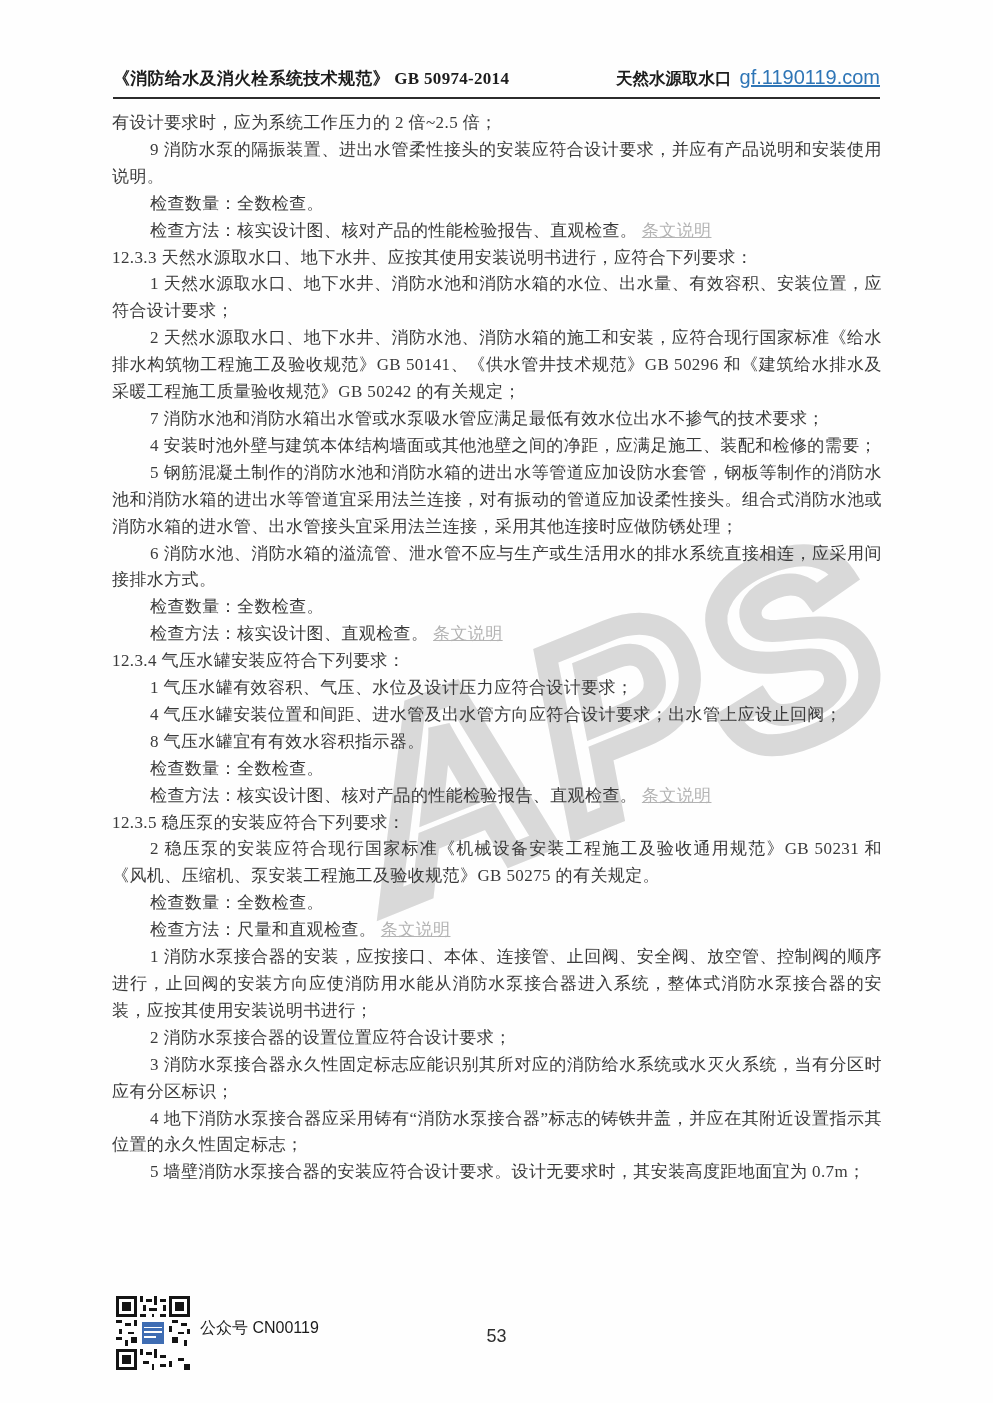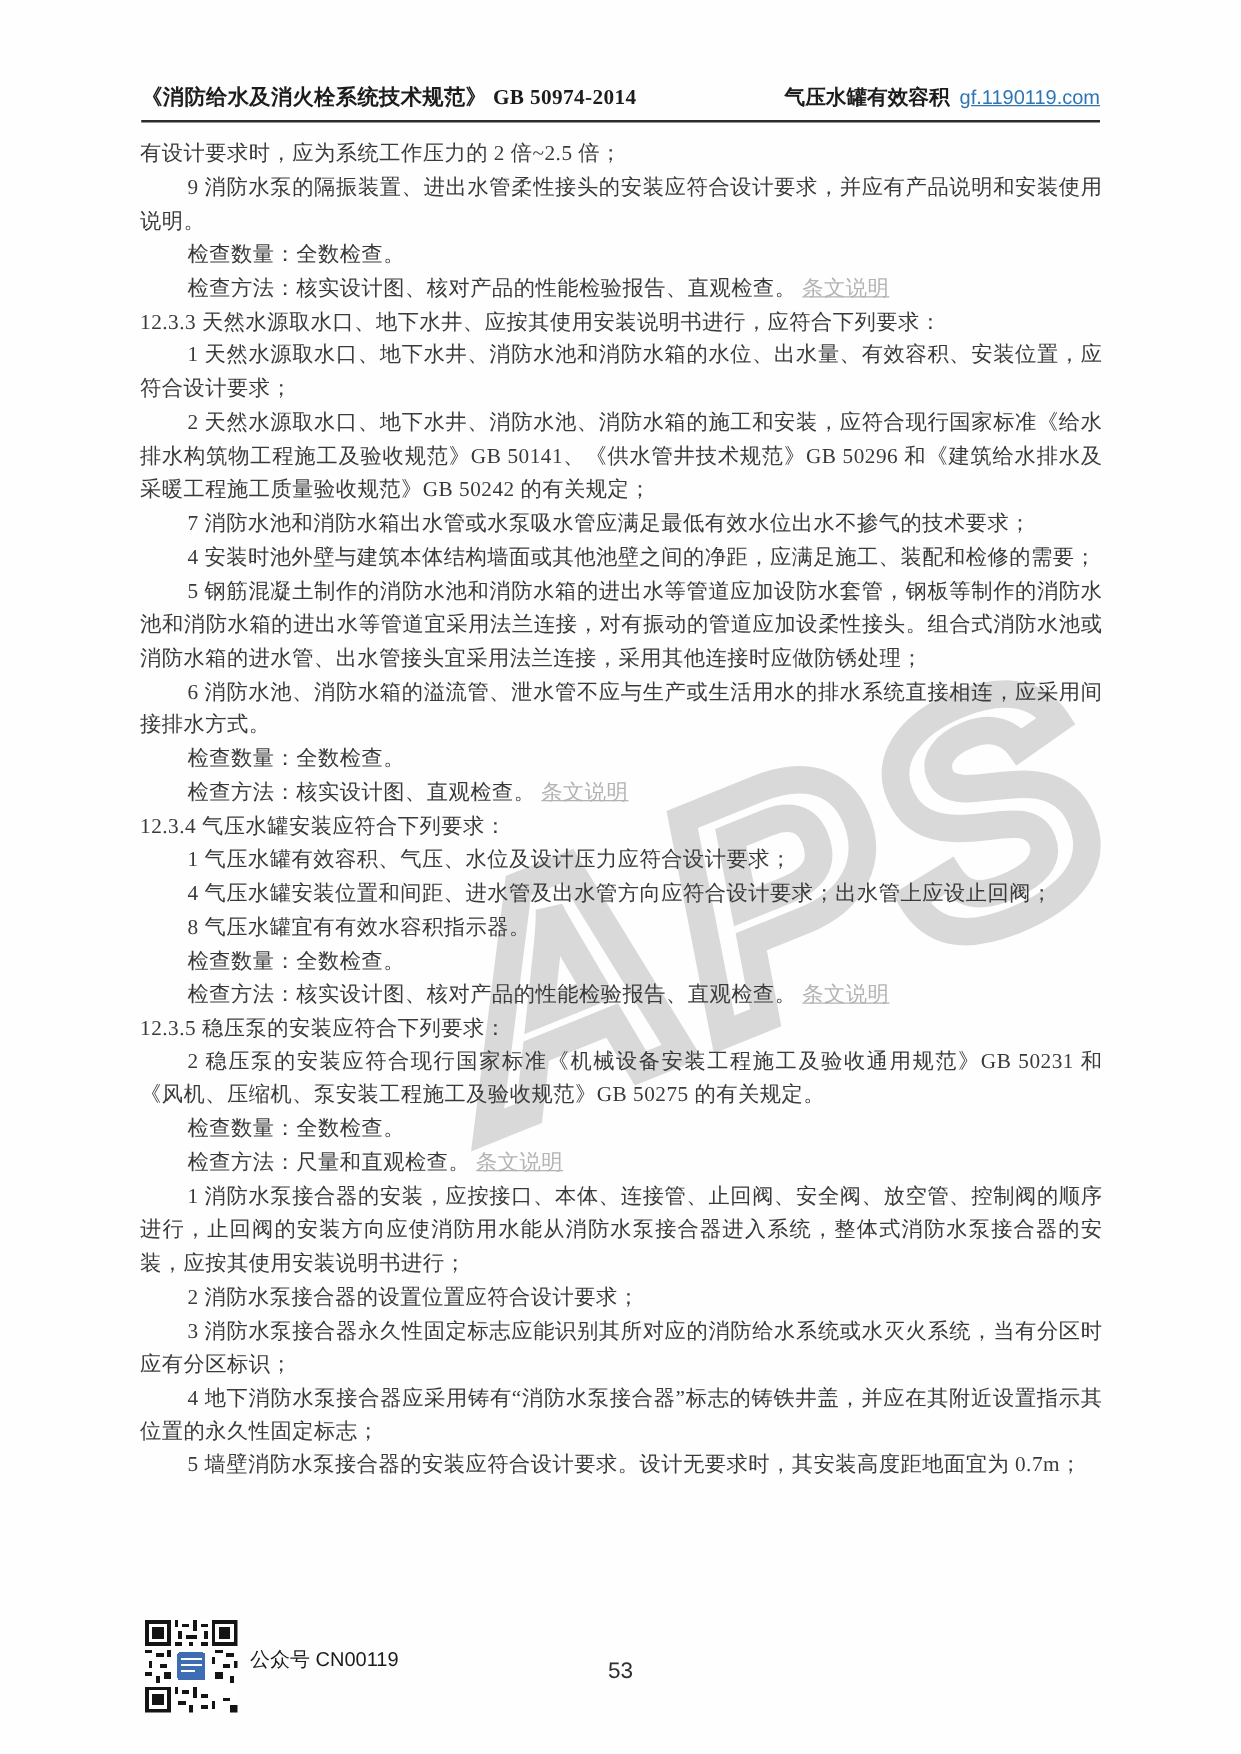--- a/index.html
+++ b/index.html
@@ -30,21 +30,21 @@
     display:flex;justify-content:space-between;align-items:flex-end;
     border-bottom:2px solid var(--rule-color);
     padding-bottom:7px;
   }
   .doc-header .h-title{
     font-weight:bold;font-size:17px;color:#1c1c1c;letter-spacing:0.3px;
   }
   .doc-header .h-right{font-size:16.5px;color:#1c1c1c;font-weight:bold;}
   .doc-header .h-site-url{
     font-family:"Liberation Sans","DejaVu Sans",sans-serif;
-    font-weight:normal;font-size:16px;
+    font-weight:normal;font-size:20px;
     color:var(--accent-blue);text-decoration:underline;cursor:pointer;
     margin-left:8px;
   }
   
   .doc-body{
     position:absolute;left:112px;top:110px;width:770px;z-index:1;
   }
   .doc-body p{
     font-size:17px;line-height:26.9px;letter-spacing:0.4px;
     text-align:justify;color:var(--text-color);
@@ -77,21 +77,21 @@
     <svg width="600" height="480" viewBox="0 0 600 480">
       <g transform="rotate(-22 300 240)">
         <text x="10" y="330" font-family="Liberation Sans, DejaVu Sans, sans-serif" font-size="250" font-style="italic" font-weight="bold" fill="none" stroke="#d9d9d9" stroke-width="22" letter-spacing="14">APS</text>
       </g>
     </svg>
   </div>
 
   <div class="doc-header">
     <span class="h-title">《消防给水及消火栓系统技术规范》 GB 50974-2014</span>
     <span class="h-right">
-      <span>气压水罐有效容积</span><a class="h-site-url">gf.1190119.com</a>
+      <span>天然水源取水口</span><a class="h-site-url">gf.1190119.com</a>
     </span>
   </div>
 
   <div class="doc-body">
       <p class="">有设计要求时，应为系统工作压力的 2 倍~2.5 倍；</p>
       <p class="indent">9 消防水泵的隔振装置、进出水管柔性接头的安装应符合设计要求，并应有产品说明和安装使用说明。</p>
       <p class="indent">检查数量：全数检查。</p>
       <p class="indent">检查方法：核实设计图、核对产品的性能检验报告、直观检查。 <a class="clause-link">条文说明</a></p>
       <p class="">12.3.3 天然水源取水口、地下水井、应按其使用安装说明书进行，应符合下列要求：</p>
       <p class="indent">1 天然水源取水口、地下水井、消防水池和消防水箱的水位、出水量、有效容积、安装位置，应符合设计要求；</p>

